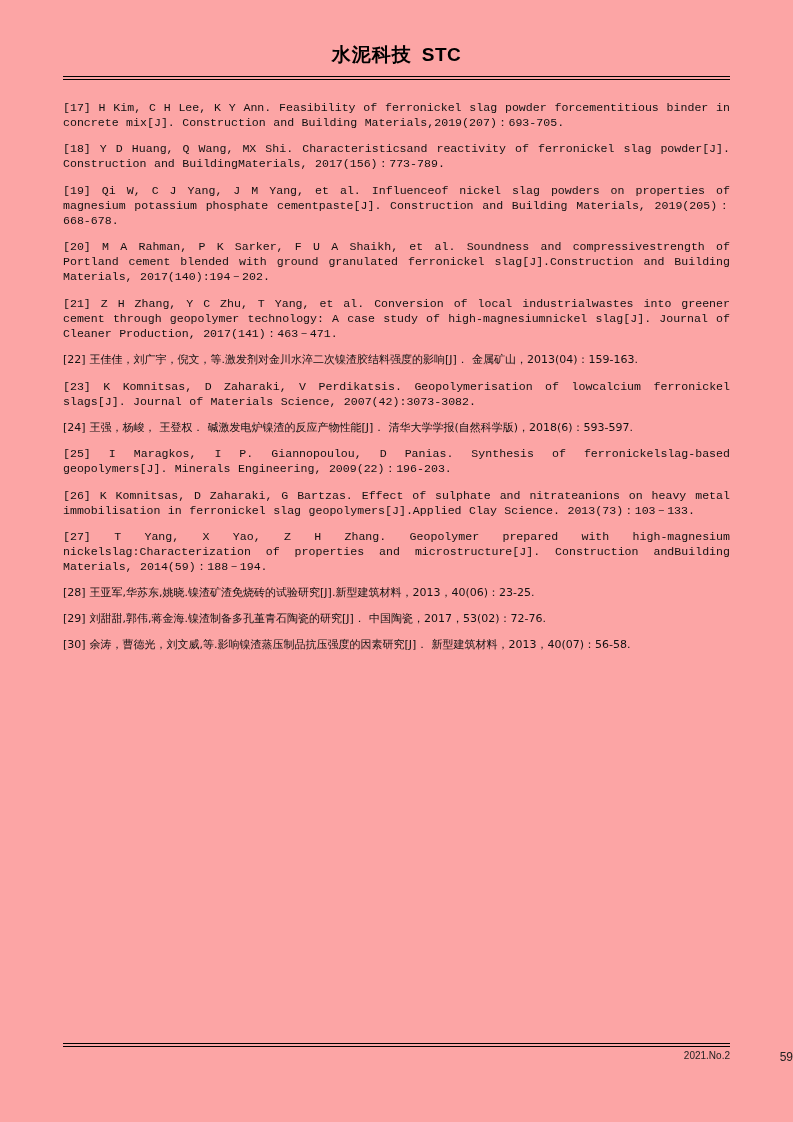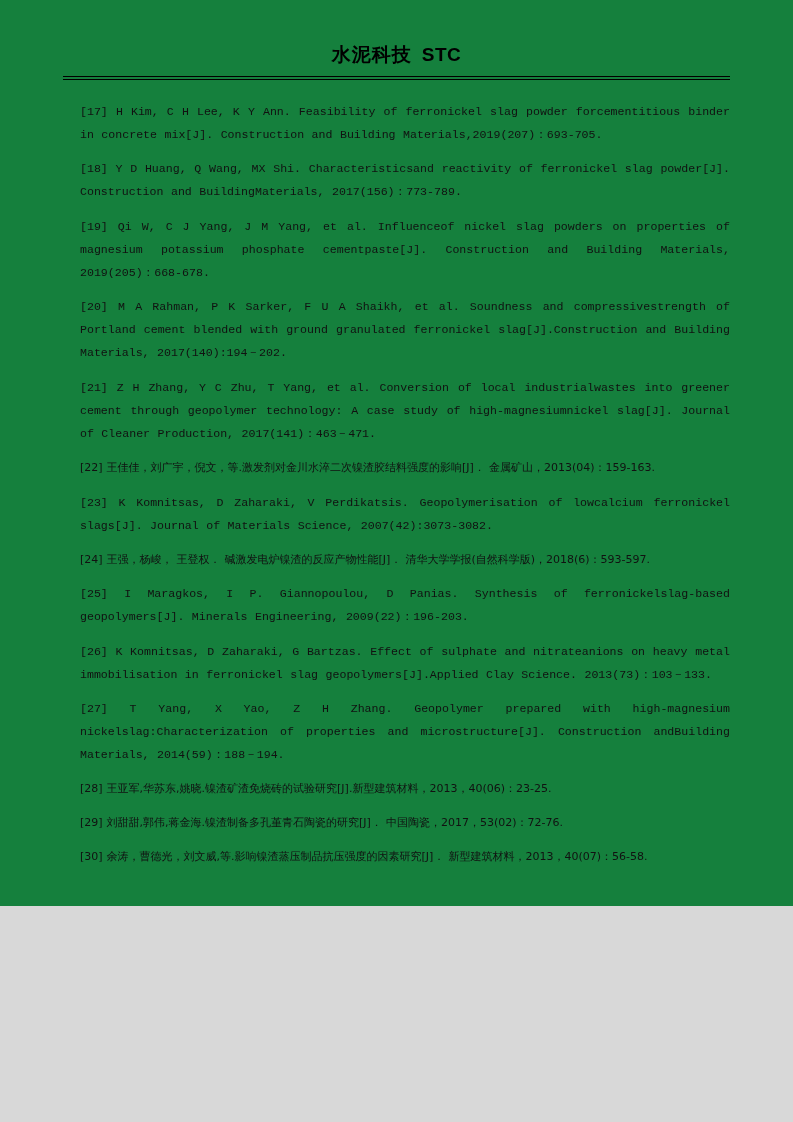--- a/index.html
+++ b/index.html
@@ -2,22 +2,22 @@
 <html><head>
 <meta charset="utf-8">
 <style>
   html, body {
     margin: 0;
     padding: 0;
     background: #d8d8d8;
   }
   .page {
     width: 793px;
-    height: 906px;
-    background: #15803d;
+    height: 1122px;
+    background: #fca5a5;
     position: relative;
     margin: 0 auto;
     box-sizing: border-box;
     font-family: "Liberation Serif", serif;
     color: #111;
     overflow: hidden;
   }
   .header {
     position: absolute;
     top: 42px;
@@ -70,40 +70,39 @@
   }
   .body {
     position: absolute;
     top: 88px;
     left: 63px;
     width: 667px;
   }
   .ref {
     font-family: "Liberation Mono", monospace;
     font-size: 11.6px;
-    line-height: 23px;
+    line-height: 15px;
     text-align: justify;
     text-justify: inter-character;
     margin-bottom: 8.5px;
     color: #111;
     word-spacing: 0.5px;
-    margin-left: 17px;
   }
   .ref.cjk {
     font-family: "DejaVu Sans", sans-serif;
     font-size: 11px;
   }
   .footer-page {
     position: absolute;
     top: 1050px;
     left: 0;
     width: 793px;
-    text-align: left;
-    font-family: Liberation Mono, monospace;
-    font-size: 14px;
+    text-align: right;
+    font-family: Liberation Sans, sans-serif;
+    font-size: 12px;
     color: #222;
   }
   .footer-issue {
     position: absolute;
     top: 1050px;
     right: 63px;
     font-family: "Liberation Sans", sans-serif;
     font-size: 10px;
     color: #222;
   }

